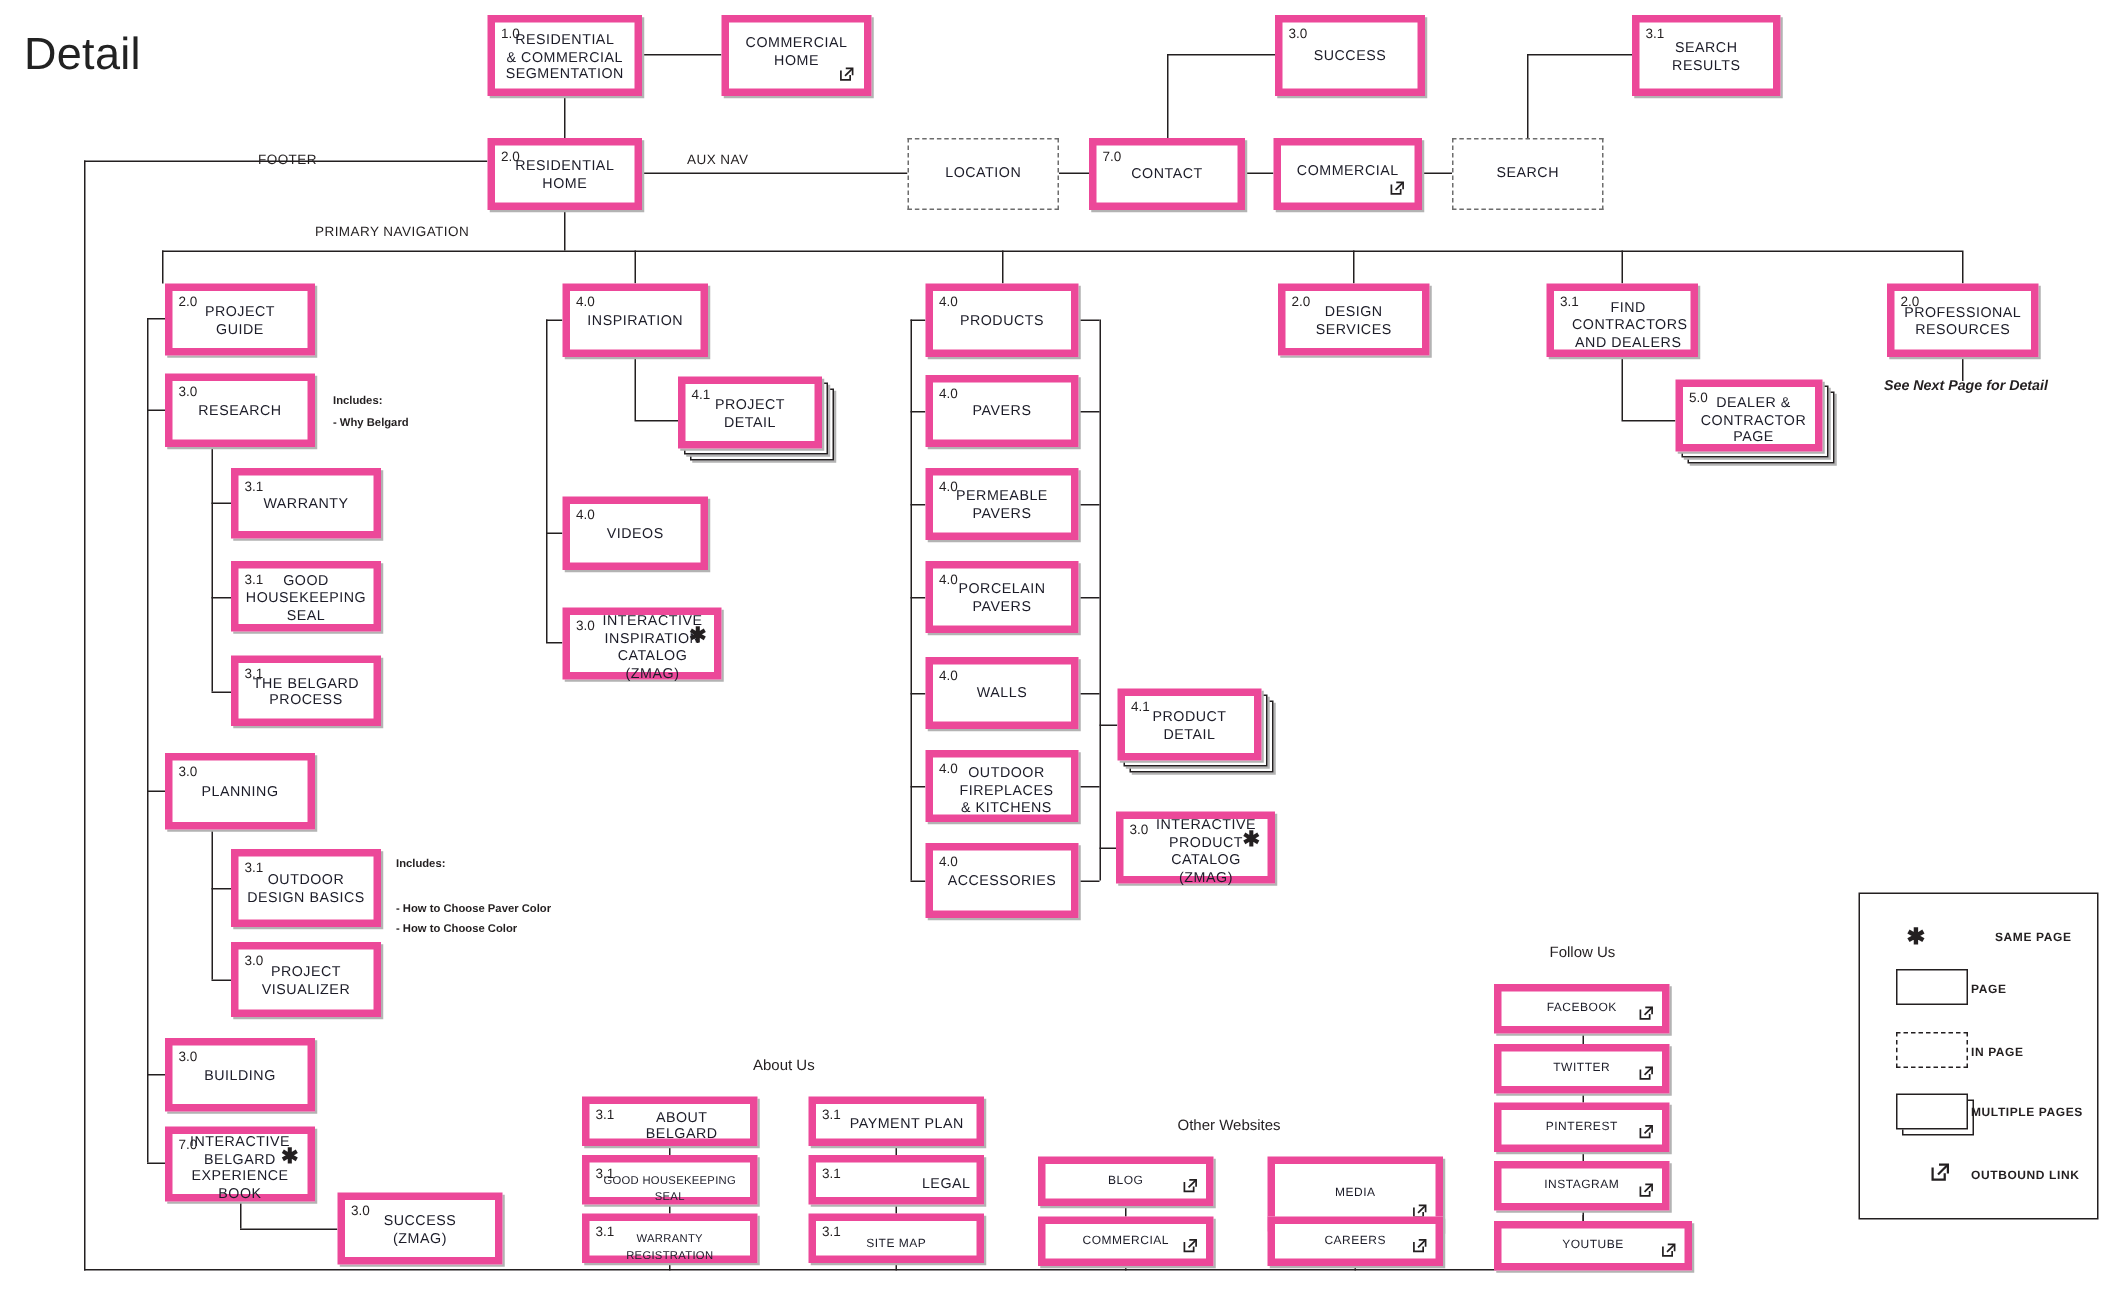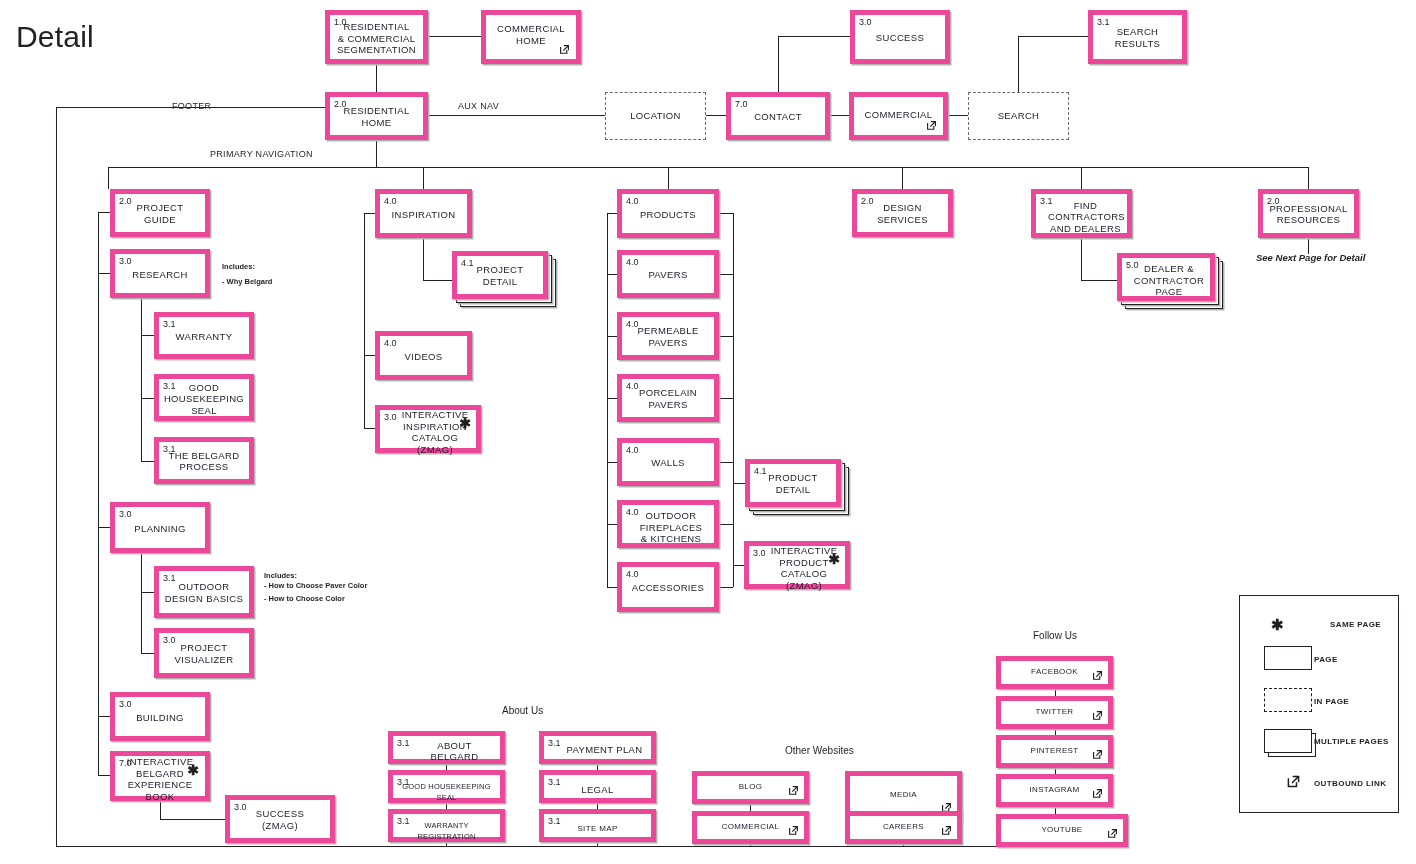--- a/index.html
+++ b/index.html
@@ -267,21 +267,21 @@
     <span class="num">3.0</span>
     <span class="lbl">PLANNING</span>
   </div>
 
   <div class="node has-num" style="left:154px;top:566px;width:100px;height:52px;">
     <span class="num">3.1</span>
     <span class="lbl">OUTDOOR<br>DESIGN BASICS</span>
   </div>
   <div class="note" style="left:264px;top:571px;">
     <div class="hd">Includes:</div>
-    <div style="margin-top:0;">- How to Choose Paver Color</div>
+    <div style="margin-top:20px;">- How to Choose Paver Color</div>
     <div style="margin-top:3px;">- How to Choose Color</div>
   </div>
 
   <div class="node has-num" style="left:154px;top:628px;width:100px;height:50px;">
     <span class="num">3.0</span>
     <span class="lbl">PROJECT<br>VISUALIZER</span>
   </div>
 
   <div class="node has-num" style="left:110px;top:692px;width:100px;height:49px;">
     <span class="num">3.0</span>
@@ -407,21 +407,21 @@
     <span class="num">3.1</span>
     <span class="lbl" style="transform:translateY(-25%);font-size:7.5px;letter-spacing:.2px;">WARRANTY REGISTRATION</span>
   </div>
 
   <div class="node has-num" style="left:539px;top:731px;width:117px;height:33px;">
     <span class="num">3.1</span>
     <span class="lbl" style="transform:translateY(-35%);padding-left:18px;">PAYMENT PLAN</span>
   </div>
   <div class="node has-num" style="left:539px;top:770px;width:117px;height:33px;">
     <span class="num">3.1</span>
-    <span class="lbl" style="transform:translateY(-25%);">LEGAL</span>
+    <span class="lbl" style="transform:translateY(-25%);text-align:right;">LEGAL</span>
   </div>
   <div class="node has-num" style="left:539px;top:809px;width:117px;height:33px;">
     <span class="num">3.1</span>
     <span class="lbl" style="transform:translateY(-25%);font-size:8px;">SITE MAP</span>
   </div>
 
   <div class="grouplabel" style="left:785px;top:745px;">Other Websites</div>
 
   <div class="node" style="left:692px;top:771px;width:117px;height:33px;">
     <span class="lbl" style="transform:translateY(-60%);font-size:8px;">BLOG</span>

